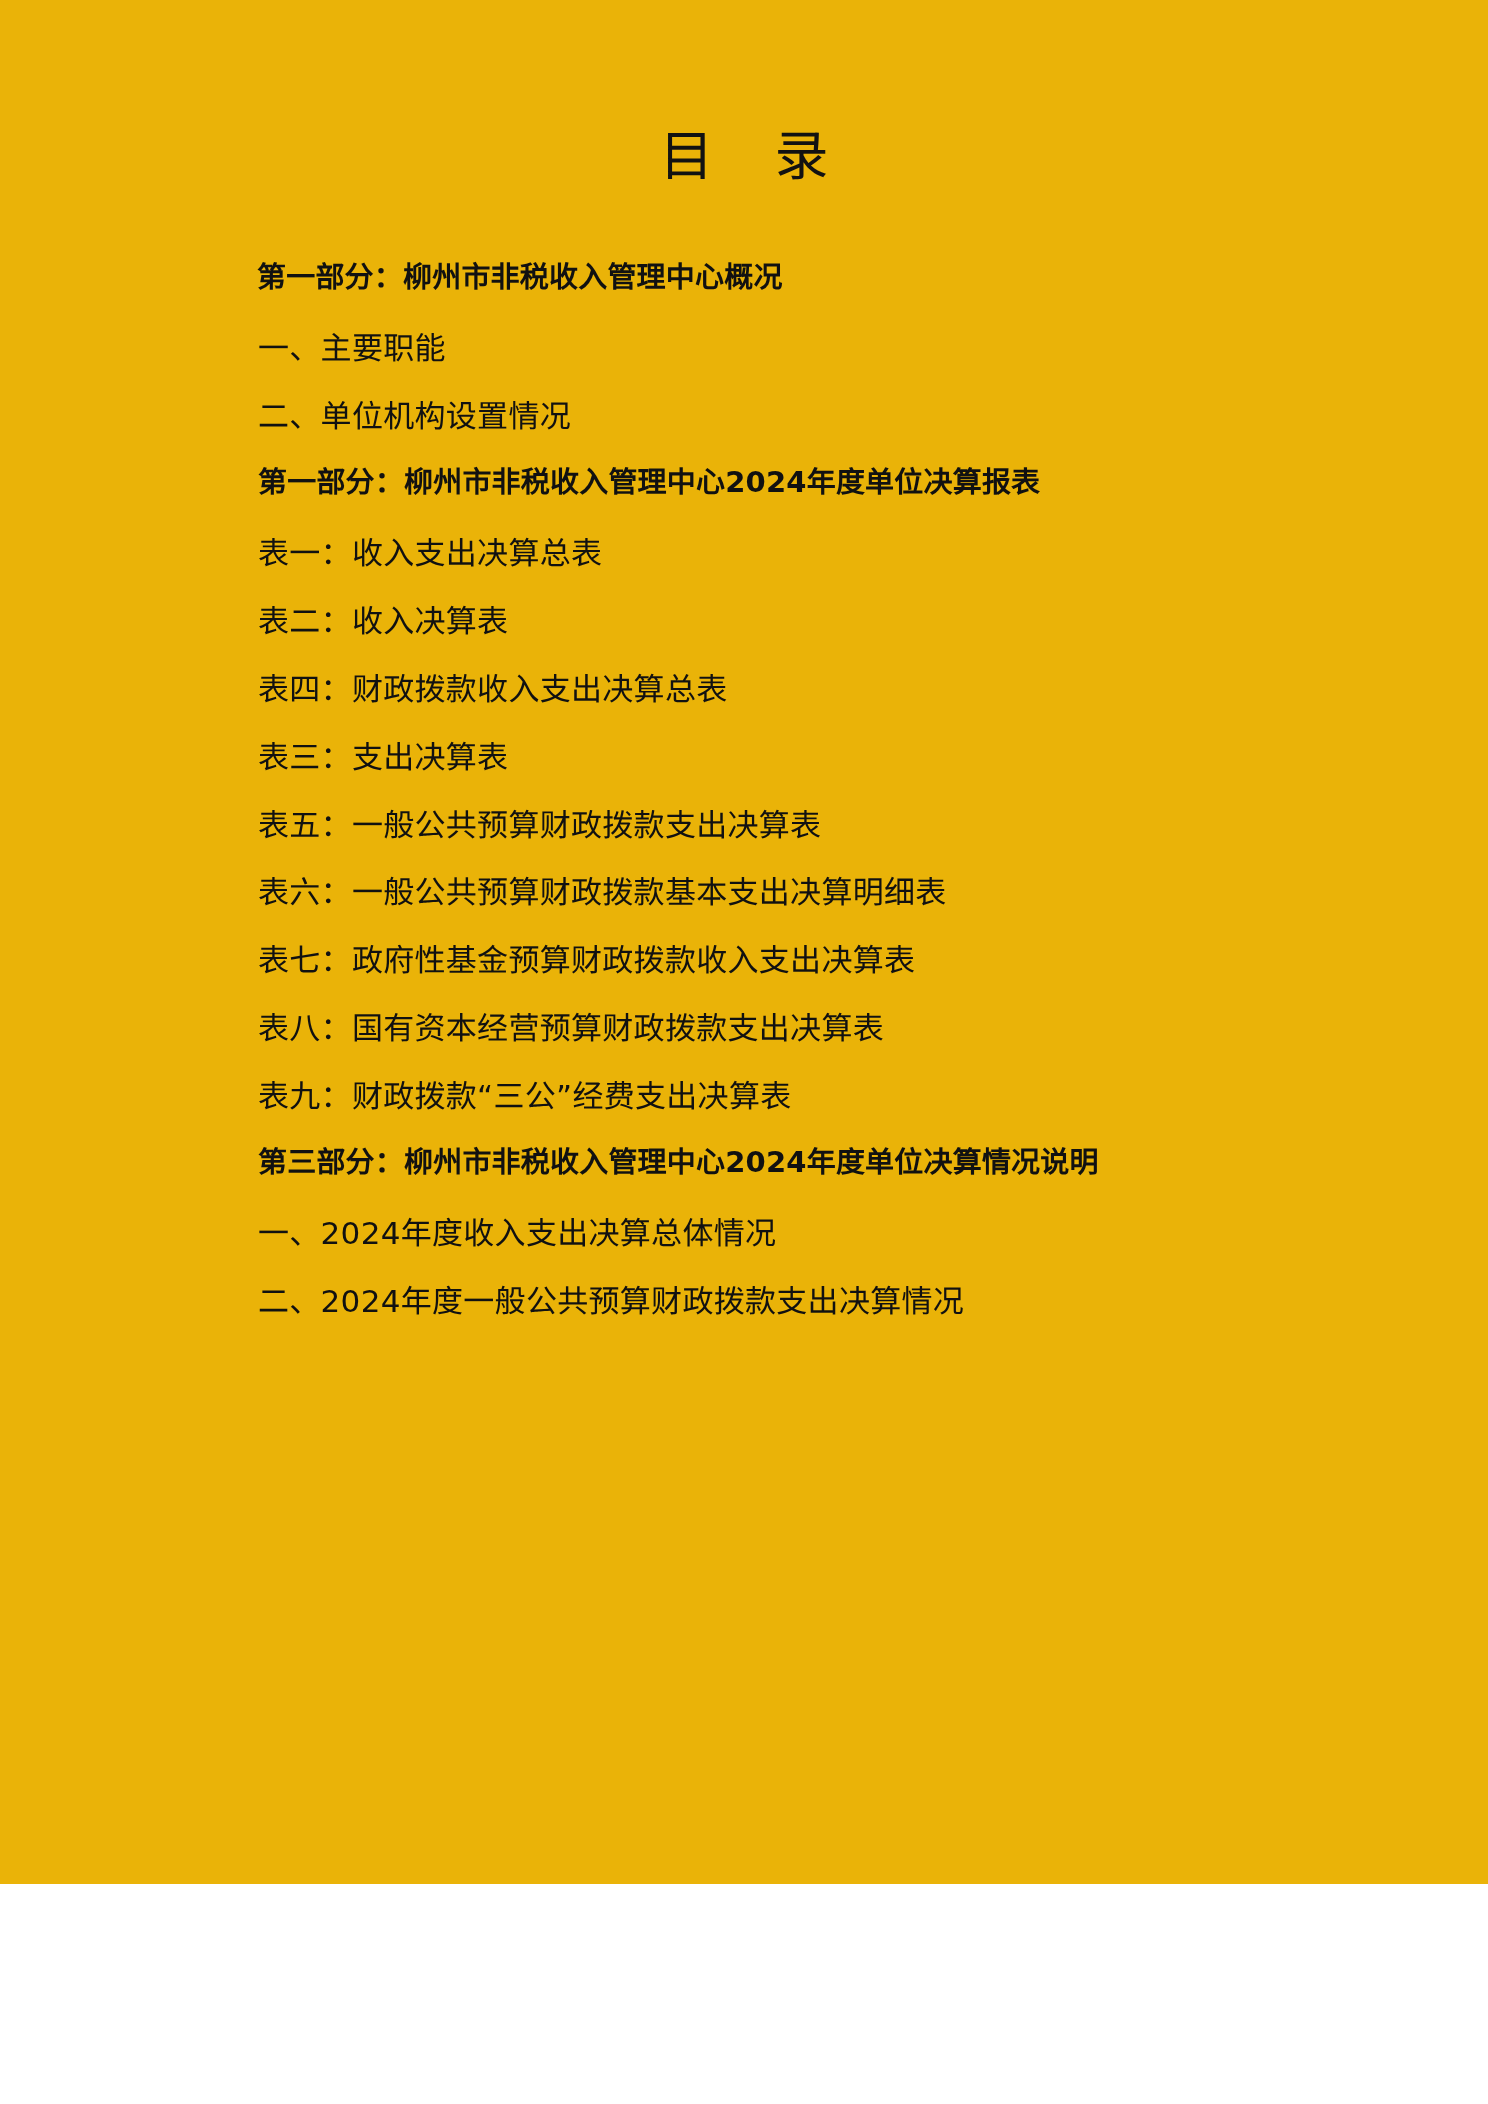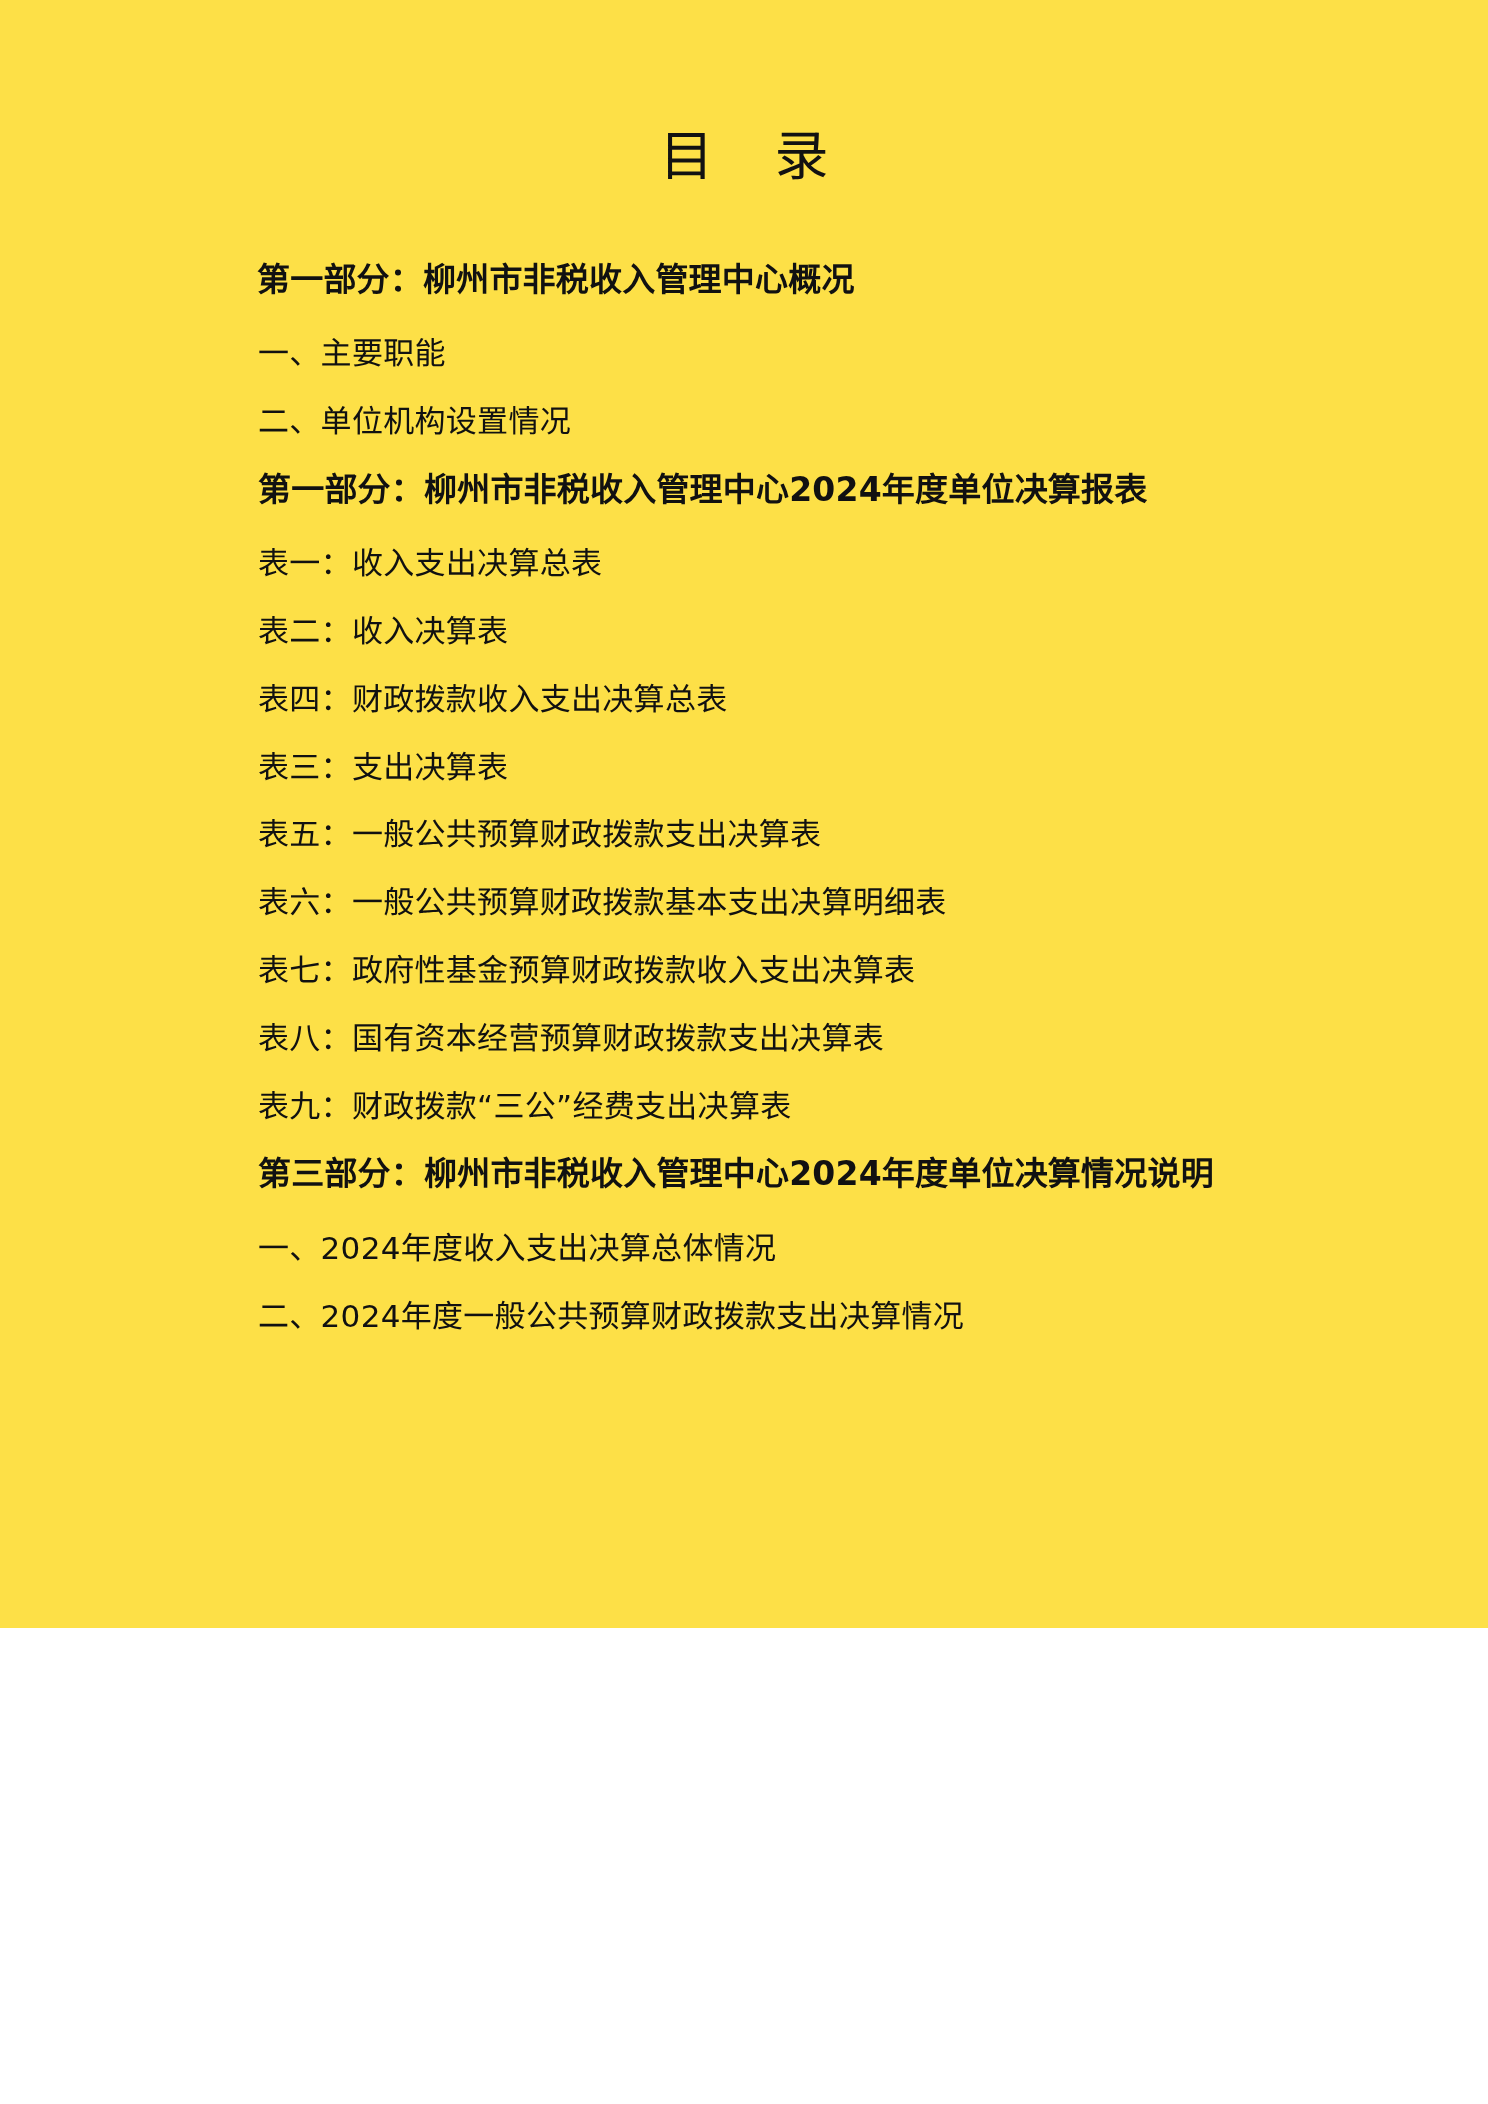--- a/index.html
+++ b/index.html
@@ -10,24 +10,24 @@
   body {
     width: 1488px;
     height: 2104px;
     font-family: "Liberation Serif", "DejaVu Serif", serif;
     color: #000000;
     overflow: hidden;
   }
   .page {
     position: relative;
     width: 1488px;
-    height: 1628px;
+    height: 1884px;
     box-sizing: border-box;
     padding: 0;
-    background: #fde047;
+    background: #eab308;
   }
   .doc-title {
     text-align: center;
     font-family: "DejaVu Sans", "Liberation Sans", sans-serif;
     font-size: 54px;
     font-weight: 400;
     letter-spacing: 22px;
     margin: 0;
     padding-top: 130px;
     padding-left: 22px;
@@ -39,21 +39,21 @@
     padding-left: 258px;
     padding-right: 170px;
   }
   .entry {
     font-family: "DejaVu Sans", "Liberation Sans", sans-serif;
     color: #111111;
     line-height: 1.22;
   }
   
   .part {
-    font-size: 33px;
+    font-size: 29px;
     font-weight: 700;
     margin: 0 0 6px -1px;
     text-indent: 0;
     padding: 14px 0 14px 0;
     letter-spacing: 0.2px;
   }
   .part.wrap {
     margin-left: -59px;
     text-indent: 59px;
     padding-right: 0;

